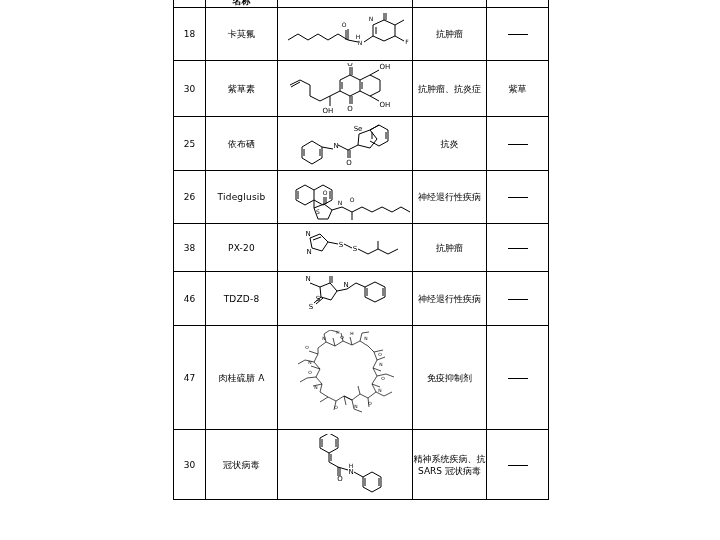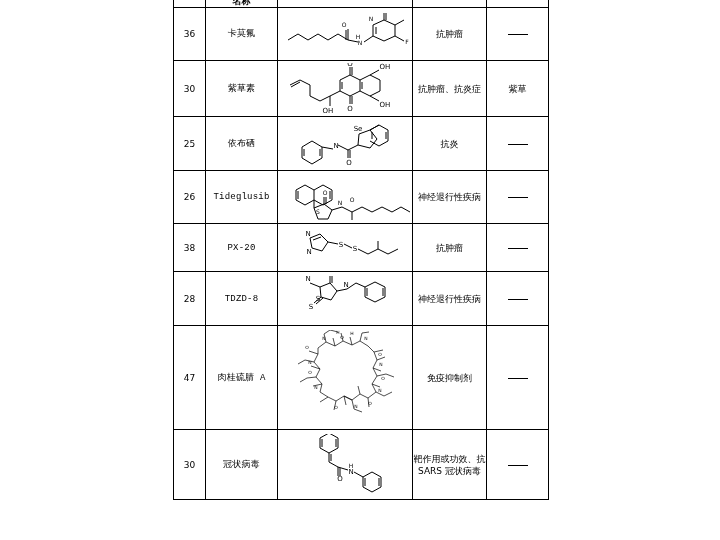--- a/index.html
+++ b/index.html
@@ -47,21 +47,21 @@
   col.c-use   { width: 74px; }
   col.c-src   { width: 62px; }
 
   thead td {
     font-weight: bold;
     font-size: 9px;
     height: 17px;
     padding: 1px 0;
   }
   .cell-pad { padding: 3px 2px; }
-  .name-cell { font-size: 9.5px; letter-spacing: 0.2px; font-family: Liberation Mono, monospace; }
+  .name-cell { font-size: 9.5px; letter-spacing: 0.2px; }
   .use-cell { font-size: 9px; line-height: 1.5; padding: 2px 5px; }
   .src-cell { font-size: 9px; }
   .dash {
     display: inline-block;
     width: 20px;
     border-top: 1px solid #000;
     height: 0;
     vertical-align: middle;
   }
   .struct-cell {
@@ -97,21 +97,21 @@
           <td>序</td>
           <td>药物（化合物）名称</td>
           <td>结构式</td>
           <td>靶作用或功效</td>
           <td>分来源</td>
         </tr>
       </thead>
       <tbody>
 
         <tr class="r23">
-          <td class="cell-pad">36</td>
+          <td class="cell-pad">18</td>
           <td class="cell-pad name-cell">卡莫氟</td>
           <td class="struct-cell">
             <svg width="130" height="44" viewBox="0 0 130 44">
               <g stroke="#000" stroke-width="1" fill="none">
                 <polyline points="8,28 18,22 28,28 38,22 48,28 58,22"></polyline>
                 <line x1="58" y1="22" x2="68" y2="28"></line>
                 <line x1="68" y1="28" x2="68" y2="17"></line>
                 <line x1="66" y1="28" x2="66" y2="18"></line>
                 <line x1="68" y1="28" x2="78" y2="30"></line>
                 <line x1="84" y1="30" x2="93" y2="24"></line>
@@ -243,21 +243,21 @@
               <text x="28" y="8" text-anchor="middle" font-size="7" font-family="DejaVu Sans, sans-serif">N</text>
               <text x="61" y="19" text-anchor="middle" font-size="7" font-family="DejaVu Sans, sans-serif">S</text>
               <text x="75" y="23" text-anchor="middle" font-size="7" font-family="DejaVu Sans, sans-serif">S</text>
             </svg>
           </td>
           <td class="use-cell">抗肿瘤</td>
           <td class="src-cell"><span class="dash"></span></td>
         </tr>
 
         <tr class="r28">
-          <td class="cell-pad">28</td>
+          <td class="cell-pad">46</td>
           <td class="cell-pad name-cell">TDZD-8</td>
           <td class="struct-cell">
             <svg width="130" height="48" viewBox="0 0 130 48">
               <g stroke="#000" stroke-width="1" fill="none">
                 <line x1="30" y1="8" x2="40" y2="12"></line>
                 <polyline points="40,12 50,8 57,16 51,25 41,22 40,12"></polyline>
                 <line x1="50" y1="8" x2="50" y2="1"></line>
                 <line x1="52" y1="8" x2="52" y2="1"></line>
                 <line x1="41" y1="22" x2="34" y2="28"></line>
                 <line x1="43" y1="23" x2="36" y2="29"></line>
@@ -360,20 +360,20 @@
                 <polyline points="74,38 83,43 83,53"></polyline>
                 <polyline points="83,43 92,38 101,43 101,53 92,58 83,53"></polyline>
                 <line x1="85" y1="44" x2="85" y2="52"></line>
                 <line x1="99" y1="44" x2="99" y2="52"></line>
               </g>
               <text x="60" y="47" text-anchor="middle" font-size="7" font-family="DejaVu Sans, sans-serif">O</text>
               <text x="71" y="40" text-anchor="middle" font-size="7" font-family="DejaVu Sans, sans-serif">N</text>
               <text x="71" y="34" text-anchor="middle" font-size="6" font-family="DejaVu Sans, sans-serif">H</text>
             </svg>
           </td>
-          <td class="use-cell">靶作用或功效、抗 SARS 冠状病毒</td>
+          <td class="use-cell">精神系统疾病、抗 SARS 冠状病毒</td>
           <td class="src-cell"><span class="dash"></span></td>
         </tr>
 
       </tbody>
     </table>
   </div>
 </div>
 
 </body></html>

